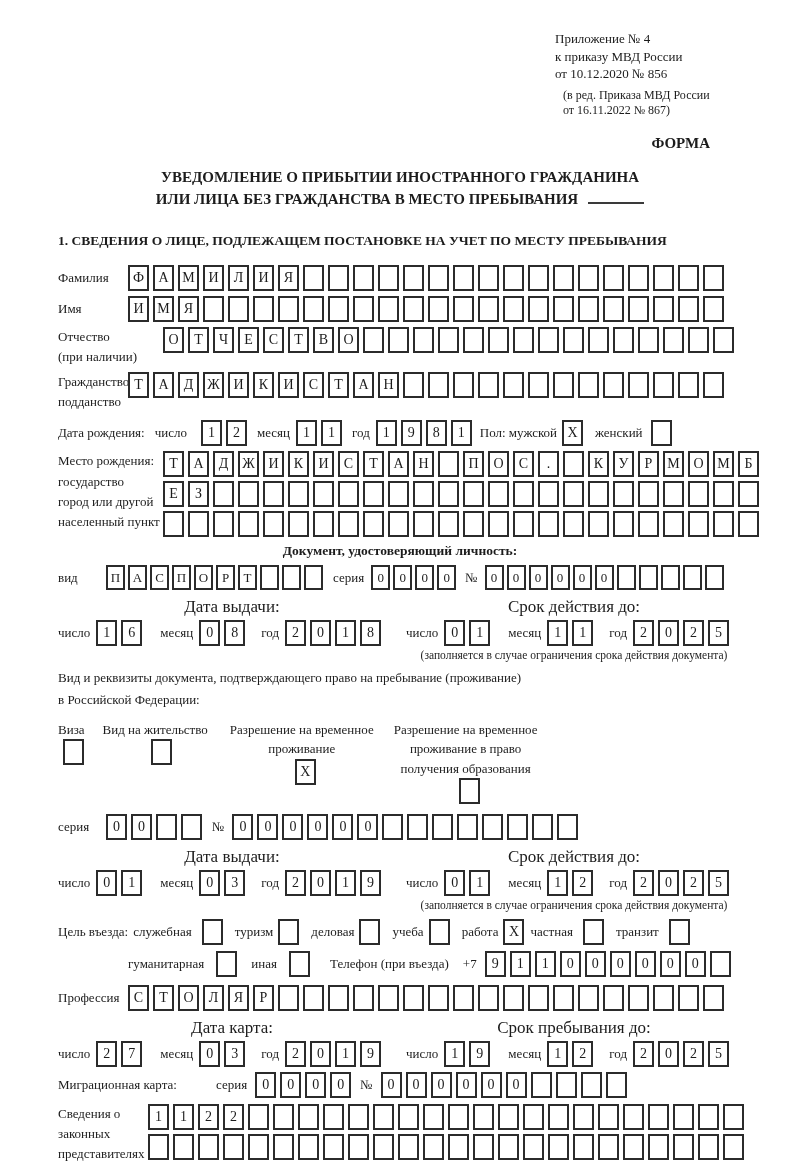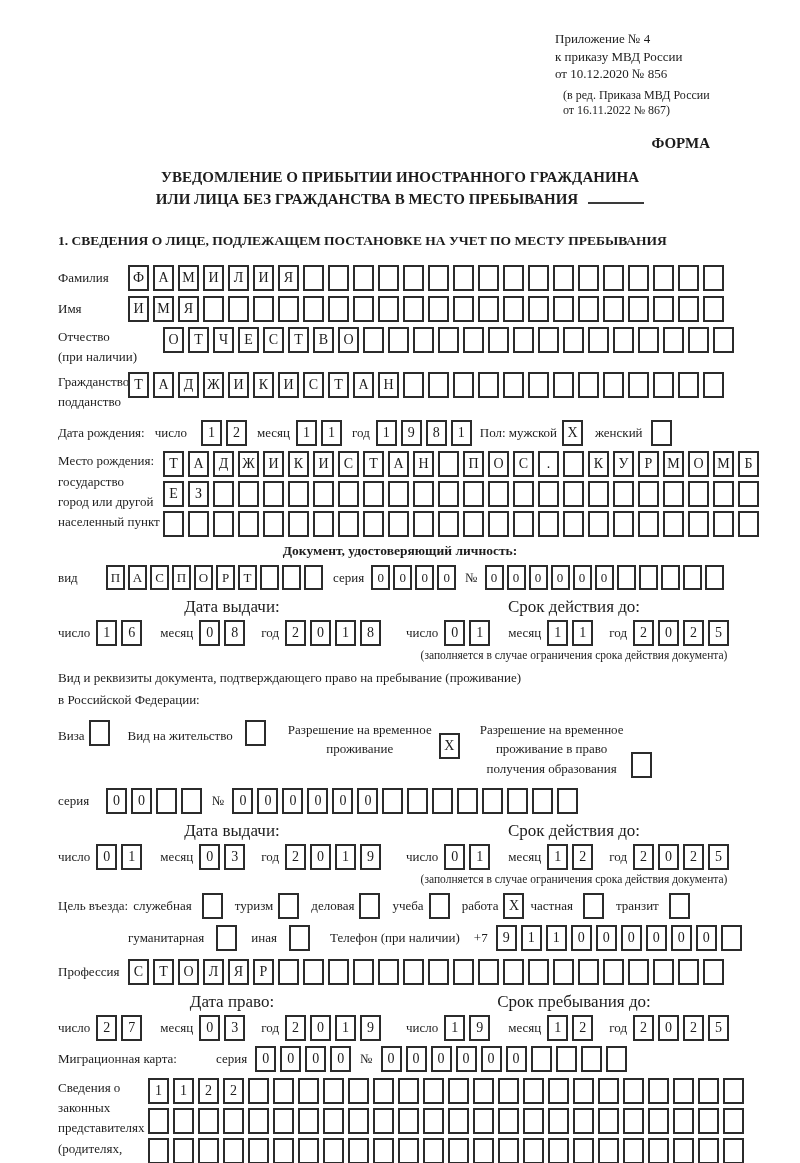--- a/index.html
+++ b/index.html
@@ -40,21 +40,21 @@
   .dline .lbl { margin-right:6px; } .dline .boxes { margin-right:10px; }
   .dnote { font-size:11.5px; text-align:center; margin-top:3px; white-space:nowrap; }
   
   .block { display:flex; margin-bottom:6px; }
   .block .lblcol { font-size:13px; line-height:1.55; }
   .block .boxcol { display:flex; flex-direction:column; gap:4px; }
   .doc-header { text-align:center; font-weight:bold; font-size:13.5px; margin:4px 0 6px 0; }
   .plain { font-size:13px; line-height:1.7; }
   
   .visa-row { display:flex; align-items:flex-start; margin:8px 0 10px 0; font-size:13px; }
-  .visa-item { display:flex; align-items:flex-end; }
+  .visa-item { display:flex; align-items:center;flex-direction:column; }
   .visa-item .txt { text-align:center; line-height:1.5; }
   .visa-item .cell { margin-left:7px; }
   
   .purpose .lbl { margin-right:5px; } .purpose .cell { margin-right:12px; }
 </style>
 </head>
 <body>
 
 <div class="page">
 
@@ -526,21 +526,21 @@
     <span class="cell"></span>
     <span class="lbl" style="margin-right:10px;">транзит</span>
     <span class="cell" style="margin-right:0;"></span>
   </div>
 
   <div class="row" style="margin-top:6px;">
     <span class="lbl" style="margin-left:70px;margin-right:12px;">гуманитарная</span>
     <span class="cell"></span>
     <span class="lbl" style="margin:0 12px 0 14px;">иная</span>
     <span class="cell"></span>
-    <span class="lbl" style="margin:0 14px 0 20px;">Телефон (при наличии)</span>
+    <span class="lbl" style="margin:0 14px 0 20px;">Телефон (при въезда)</span>
     <span class="lbl" style="margin-right:8px;">+7</span>
     <span class="boxes">
         <span class="cell">9</span>
         <span class="cell">1</span>
         <span class="cell">1</span>
         <span class="cell">0</span>
         <span class="cell">0</span>
         <span class="cell">0</span>
         <span class="cell">0</span>
         <span class="cell">0</span>
@@ -575,21 +575,21 @@
         <span class="cell"></span>
         <span class="cell"></span>
         <span class="cell"></span>
         <span class="cell"></span>
       </span>
   </div>
 
   <div class="dates">
     <div class="dcols">
       <div class="dleft">
-        <div class="dtitle">Дата право:</div>
+        <div class="dtitle">Дата карта:</div>
         <div class="dline">
           <span class="lbl">число</span>
           <span class="boxes">
               <span class="cell">2</span>
               <span class="cell">7</span>
             </span>
           <span class="lbl" style="margin-left:8px;">месяц</span>
           <span class="boxes">
               <span class="cell">0</span>
               <span class="cell">3</span>

